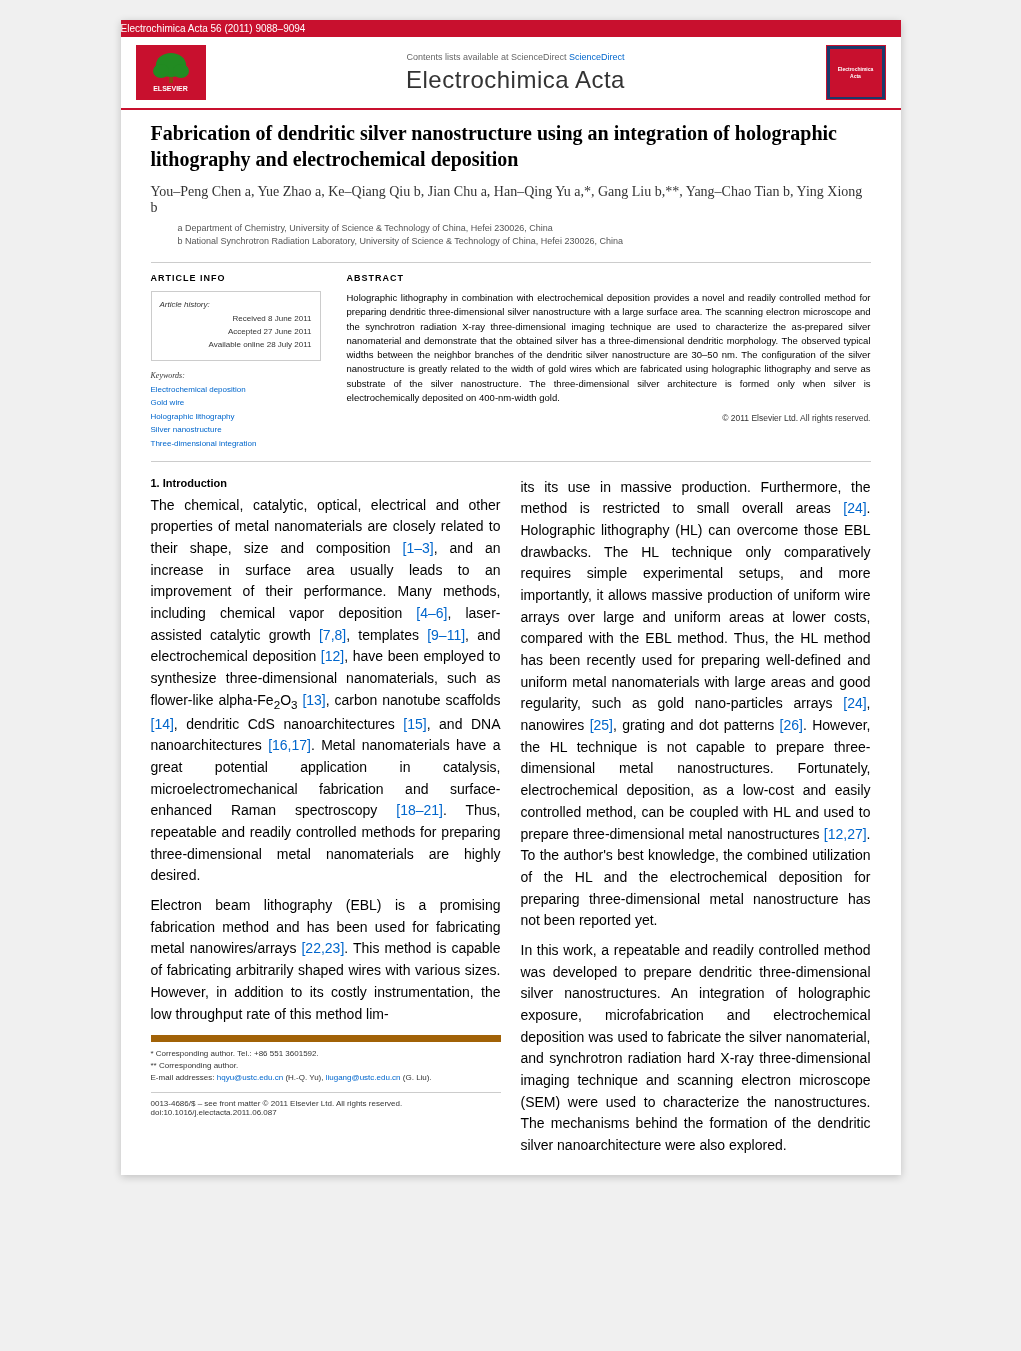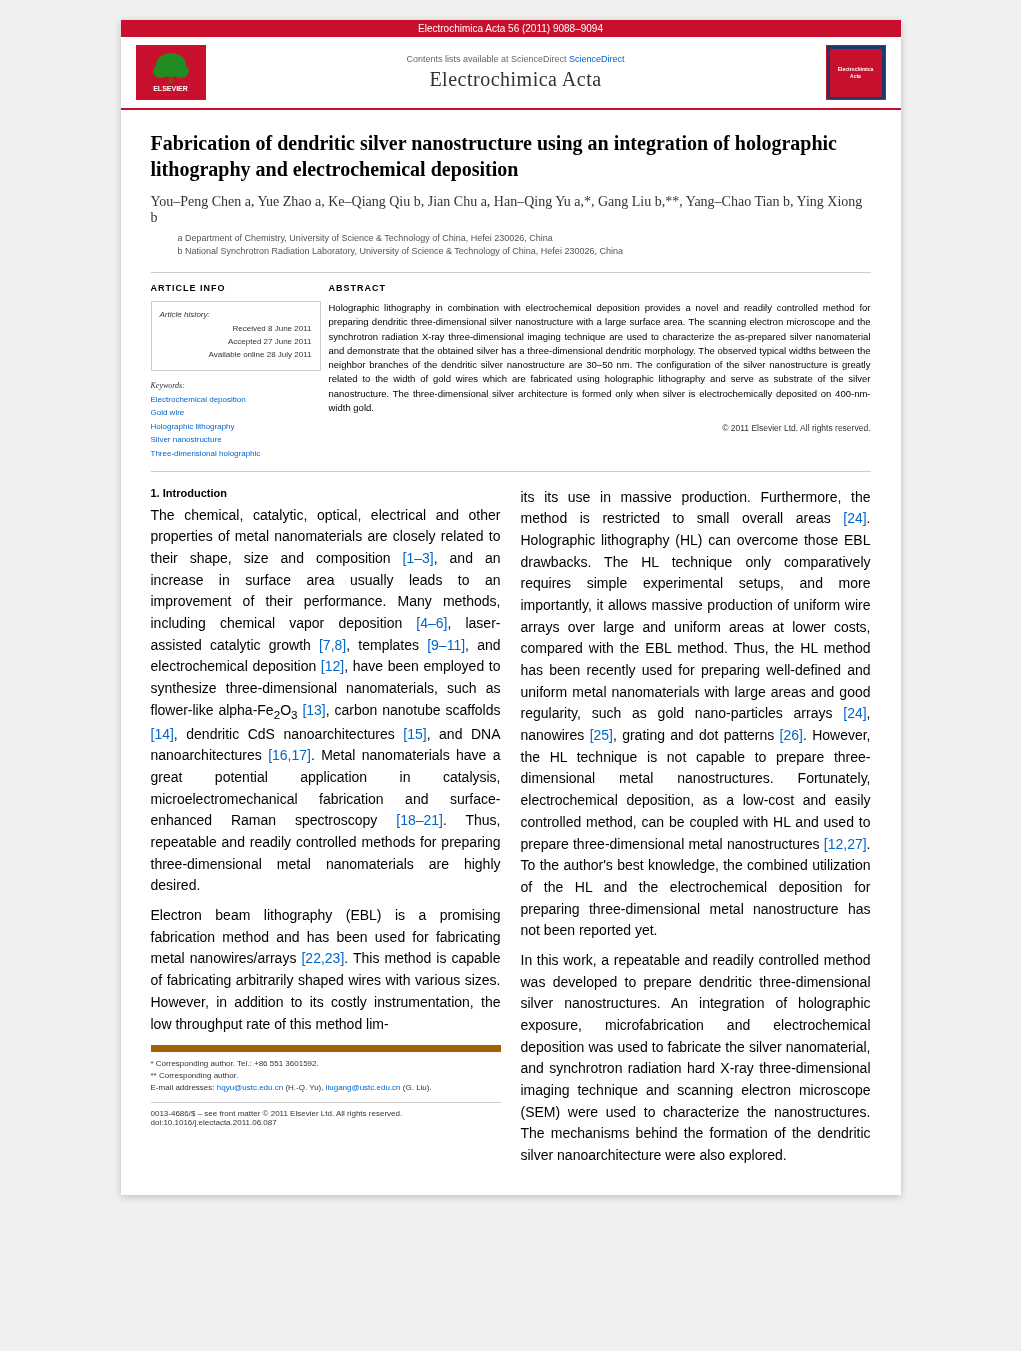--- a/index.html
+++ b/index.html
@@ -12,21 +12,21 @@
     }
     .page {
       width: 780px;
       background: #fff;
       padding: 0;
       box-shadow: 0 2px 8px rgba(0,0,0,0.2);
     }
     
     .top-bar {
       background: #c8102e;
-      text-align: center;
+      text-align: left;
       padding: 3px 0;
       font-size: 10px;
       color: #fff;
       font-family: Arial, sans-serif;
     }
     .journal-header {
       display: flex;
       align-items: center;
       padding: 8px 15px;
       border-bottom: 2px solid #c8102e;
@@ -48,22 +48,22 @@
       flex: 1;
       text-align: center;
     }
     .sciencedirect-link {
       font-size: 9px;
       color: #666;
       font-family: Arial, sans-serif;
       margin-bottom: 4px;
     }
     .journal-title {
-      font-size: 20px;
-      font-family: Liberation Serif, serif;
+      font-size: 24px;
+      font-family: Liberation Sans, sans-serif;
       color: #333;
       letter-spacing: 0.5px;
     }
     .journal-homepage {
       font-size: 9px;
       color: #666;
       font-family: Arial, sans-serif;
       margin-top: 3px;
     }
     .journal-homepage span {
@@ -87,21 +87,21 @@
       align-items: center;
       justify-content: center;
       color: white;
       font-size: 6px;
       font-family: Arial, sans-serif;
       font-weight: bold;
       text-align: center;
     }
     
     .article-content {
-      padding: 20px 30px;
+      padding: 10px 30px;
     }
     .article-title {
       font-size: 20px;
       font-family: 'Times New Roman', serif;
       color: #000;
       line-height: 1.3;
       margin-bottom: 12px;
     }
     .authors {
       font-size: 14px;
@@ -118,21 +118,21 @@
       margin-left: 27px;
     }
     .divider {
       border: none;
       border-top: 1px solid #ccc;
       margin: 10px 0;
     }
     
     .two-col {
       display: flex;
-      gap: 8px;
+      gap: 26px;
       margin-top: 10px;
     }
     .left-col {
       width: 170px;
       flex-shrink: 0;
     }
     .right-col {
       flex: 1;
     }
     .section-title {
@@ -306,21 +306,21 @@
             <div>Accepted 27 June 2011</div>
             <div>Available online 28 July 2011</div>
           </div>
         </div>
         <div class="keywords-section">
           <div class="keywords-label">Keywords:</div>
           <span class="keyword-item">Electrochemical deposition</span>
           <span class="keyword-item">Gold wire</span>
           <span class="keyword-item">Holographic lithography</span>
           <span class="keyword-item">Silver nanostructure</span>
-          <span class="keyword-item">Three-dimensional holographic</span>
+          <span class="keyword-item">Three-dimensional integration</span>
         </div>
       </div>
       <div class="right-col">
         <div class="section-title">ABSTRACT</div>
         <div class="abstract-text">Holographic lithography in combination with electrochemical deposition provides a novel and readily controlled method for preparing dendritic three-dimensional silver nanostructure with a large surface area. The scanning electron microscope and the synchrotron radiation X-ray three-dimensional imaging technique are used to characterize the as-prepared silver nanomaterial and demonstrate that the obtained silver has a three-dimensional dendritic morphology. The observed typical widths between the neighbor branches of the dendritic silver nanostructure are 30–50 nm. The configuration of the silver nanostructure is greatly related to the width of gold wires which are fabricated using holographic lithography and serve as substrate of the silver nanostructure. The three-dimensional silver architecture is formed only when silver is electrochemically deposited on 400-nm-width gold.</div>
         <div class="copyright">© 2011 Elsevier Ltd. All rights reserved.</div>
       </div>
     </div>
 
     <hr class="divider">

